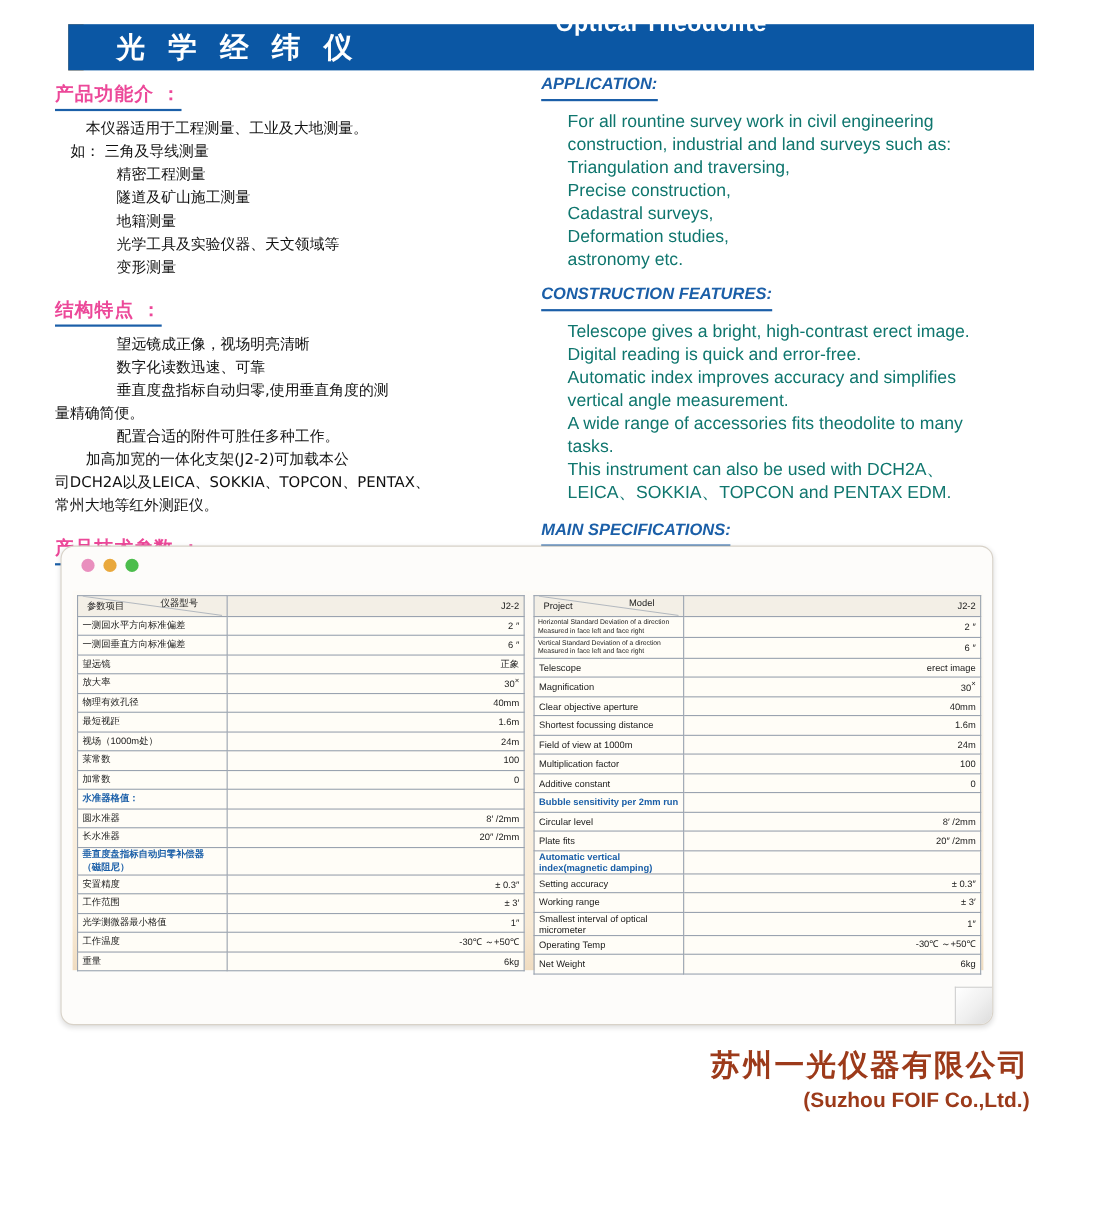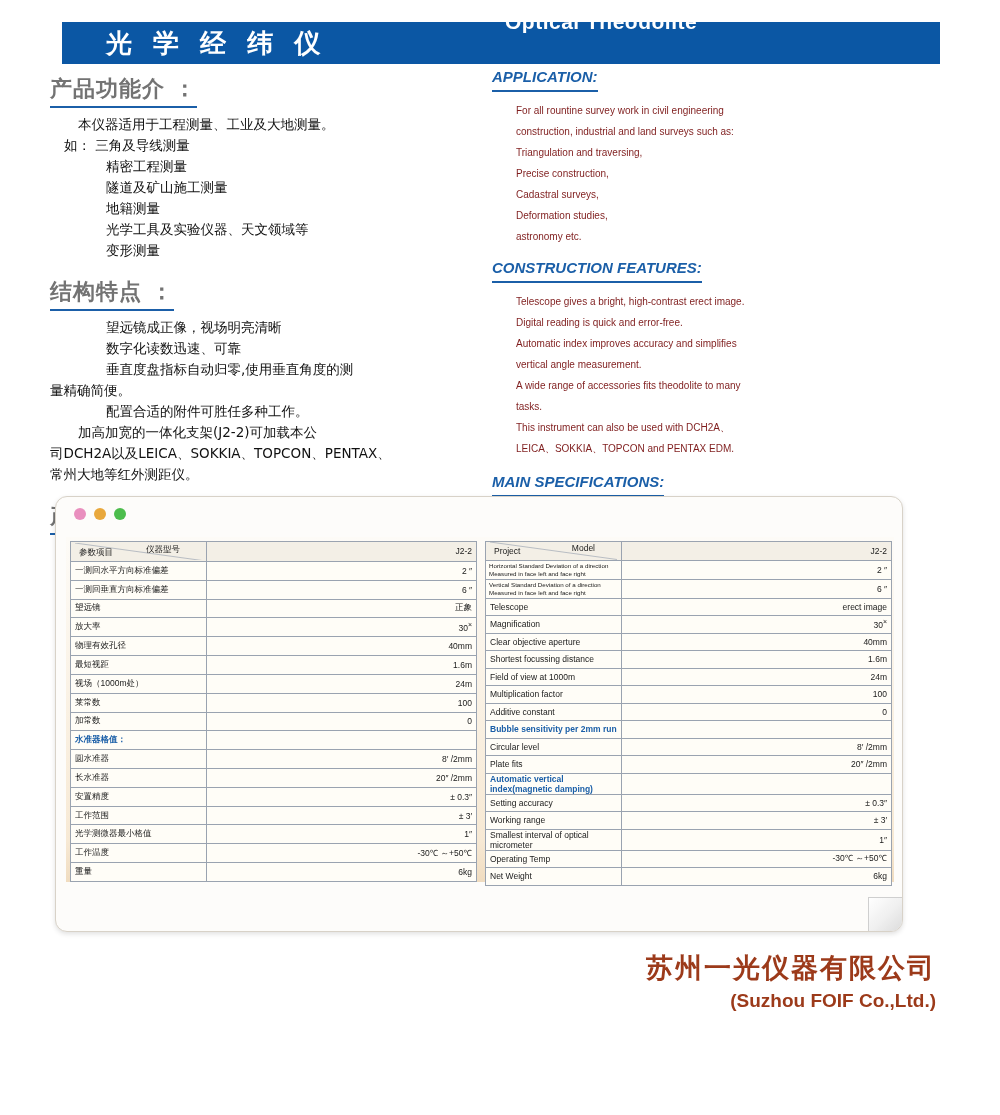--- a/index.html
+++ b/index.html
@@ -29,40 +29,40 @@
   .banner-en {
     color:#ffffff; font-size:21px; font-weight:bold; letter-spacing:0.5px;
     position:absolute; left:505px; top:10px;
   }
 
   
   .col-left { position:absolute; left:50px; top:72px; width:420px; }
   .col-right { position:absolute; left:492px; top:68px; width:470px; }
 
   h2.sec-cn {
-    font-size:22px; color:#737373; font-weight:bold; margin:0 0 6px 0;
+    font-size:17px; color:#ec4899; font-weight:bold; margin:0 0 6px 0;
     font-family:"DejaVu Sans", sans-serif;
     display:inline-block; border-bottom:2px solid #1b5fa8; padding-bottom:2px;
     letter-spacing:1px;
   }
   .sec-cn-wrap { margin-top:2px; }
   h2.sec-en {
     font-size:15px; color:#1b5fa8; font-weight:bold; font-style:italic;
     margin:0 0 8px 0; display:inline-block;
     border-bottom:2px solid #1b5fa8; padding-bottom:5px;
   }
 
   .cn-body { font-size:13.5px; color:#111; line-height:21px; font-family:"DejaVu Sans", sans-serif; }
   .cn-body .ind1 { text-indent:28px; }
   .cn-body .ind2 { padding-left:56px; }
   .cn-body .ind-ru { padding-left:14px; }
   .cn-body .flow { text-indent:28px; }
   .cn-body .flow0 { text-indent:0; }
 
-  .en-body { font-size:10px; color:#7f1d1d; line-height:21px; }
+  .en-body { font-size:16px; color:#0f766e; line-height:21px; }
   .en-body div { padding-left:24px; }
 
   .block-gap { height:14px; }
 
   
   .panel {
     position:absolute; left:55px; top:496px; width:848px; height:436px;
     background:#fdfcfa;
     border:1px solid #d8d2c8;
     border-radius:12px;
@@ -273,20 +273,24 @@
           </tr>
           <tr>
             <td class="lbl">圆水准器</td>
             <td class="val">8′ /2mm</td>
           </tr>
           <tr>
             <td class="lbl">长水准器</td>
             <td class="val">20″ /2mm</td>
           </tr>
           <tr>
+            <td class="lbl blue">垂直度盘指标自动归零补偿器（磁阻尼）</td>
+            <td class="val blue"></td>
+          </tr>
+          <tr>
             <td class="lbl">安置精度</td>
             <td class="val">± 0.3″</td>
           </tr>
           <tr>
             <td class="lbl">工作范围</td>
             <td class="val">± 3′</td>
           </tr>
           <tr>
             <td class="lbl">光学测微器最小格值</td>
             <td class="val">1″</td>

